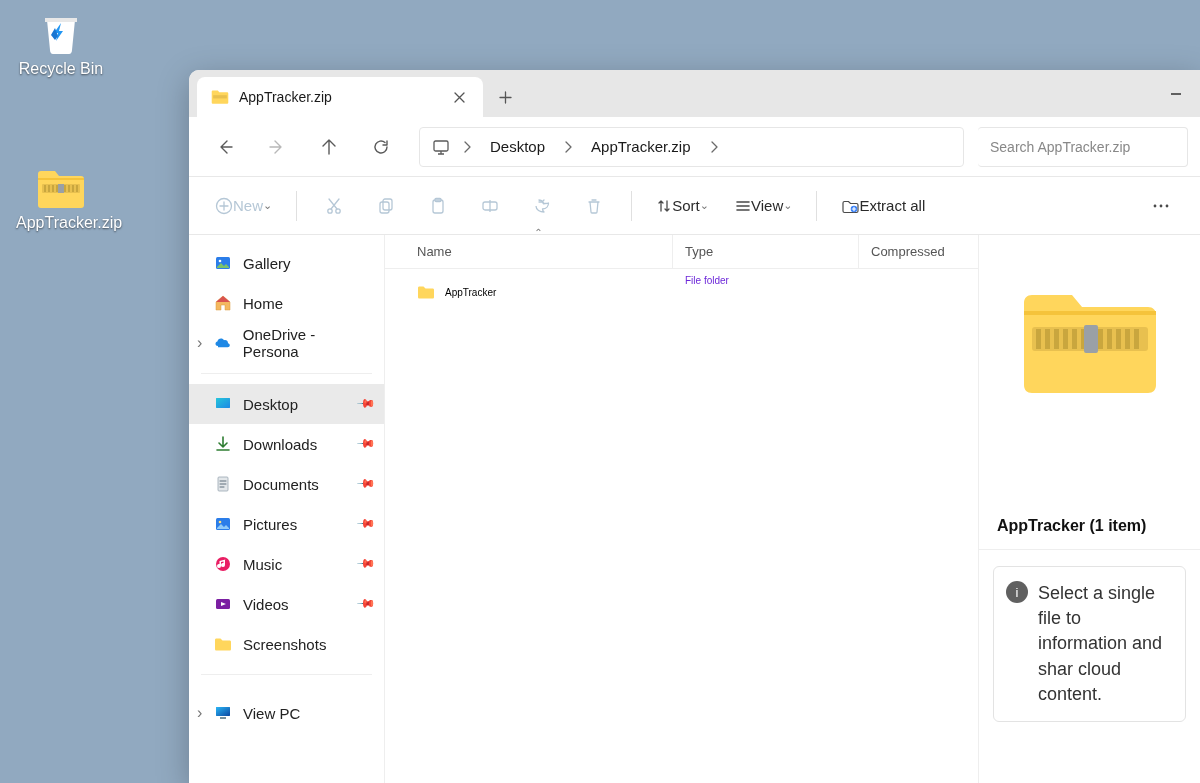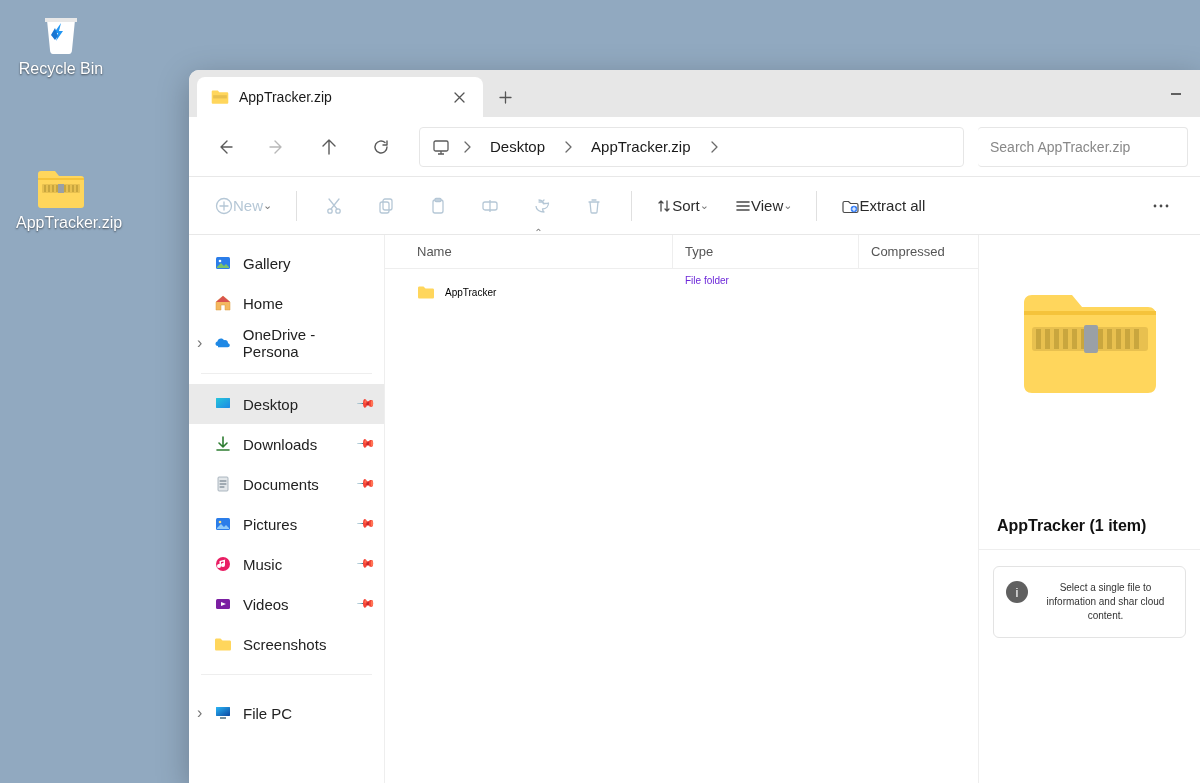--- a/index.html
+++ b/index.html
@@ -62,21 +62,21 @@
   .file-row { height: 34px; display: flex; padding-left: 20px; font-size: 10px; cursor: pointer; }
   .file-row .cell-name { width: 268px; display: flex; align-items: center; gap: 10px; padding-left: 12px; }
   .file-row .cell-type { width: 186px; color: #6d28d9; padding-left: 12px; }
 
   
   .details { width: 222px; border-left: 1px solid #eee; display: flex; flex-direction: column; align-items: center; padding-top: 50px; }
   .details .preview { width: 140px; height: 112px; margin-bottom: 120px; }
   .details-title { width: 100%; font-weight: 600; font-size: 16px; padding: 0 29px 14px 18px; color: #111; border-bottom: 1px solid #eee; }
   .details-card { margin: 16px 14px; border: 1px solid #e3e3e3; border-radius: 6px; padding: 14px 12px; display: flex; gap: 10px; }
   .details-card .info-icon { width: 22px; height: 22px; border-radius: 50%; background: #606060; color: #fff; font-size: 13px; display: flex; align-items: center; justify-content: center; flex-shrink: 0; }
-  .details-card .msg { font-size: 10px; color: #333; line-height: 1.4; text-align: center; }
+  .details-card .msg { font-size: 18px; color: #333; line-height: 1.4; }
 
   
   svg { display: block; }
 </style>
 </head>
 <body>
 
 <div class="desktop-icon" style="left:16px;top:8px">
   <svg width="48" height="48" viewBox="0 0 48 48">
     <path d="M10 12h28l-3 30c0 2-1 4-3 4H16c-2 0-3-2-3-4z" fill="#fff"></path>
@@ -385,21 +385,21 @@
               <rect x="2" y="3" width="14" height="9" rx="1" fill="url(#g2)"></rect>
               <rect x="6" y="13" width="6" height="2" fill="#78909c"></rect>
               <defs>
                 <linearGradient id="g2" x1="0" y1="0" x2="1" y2="1">
                   <stop stop-color="#29b6f6"></stop>
                   <stop offset="1" stop-color="#0d47a1"></stop>
                 </linearGradient>
               </defs>
             </svg>
           </span>
-        <span>File PC</span>
+        <span>View PC</span>
       </div>
     </div>
 
     <div class="file-area">
       <div class="col-header">
         <div class="col col-name">
           <span class="sort-arr">⌃</span>
           <span>Name</span>
         </div>
         <div class="col col-type">

